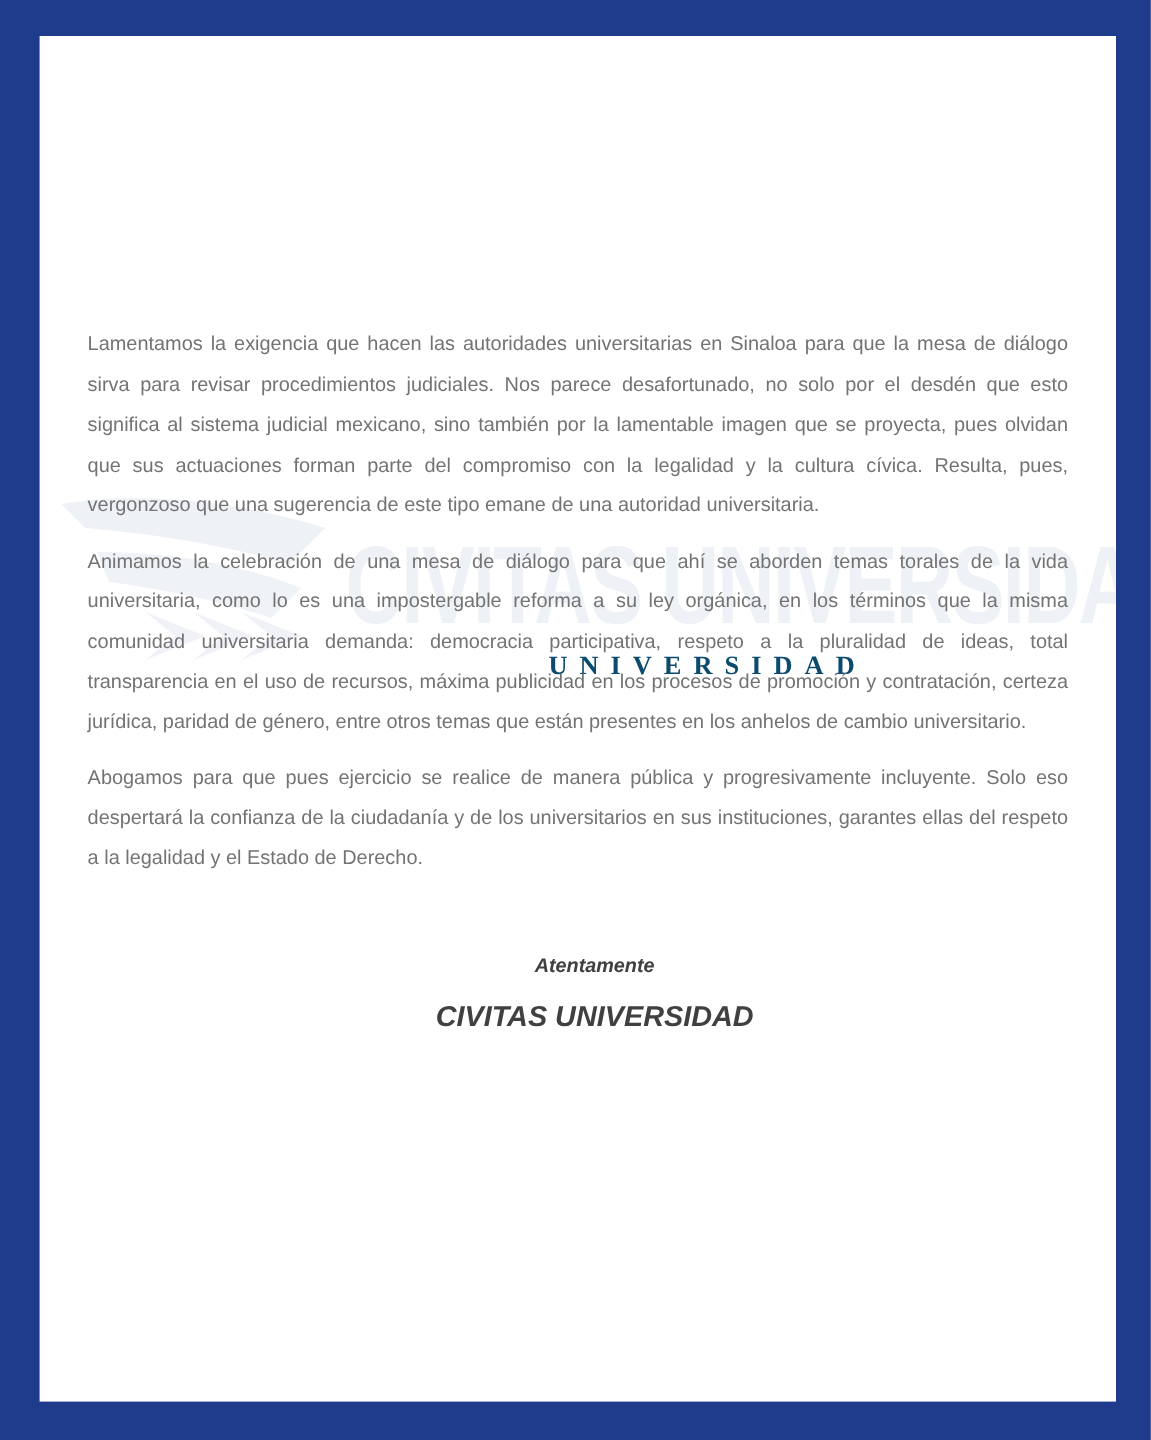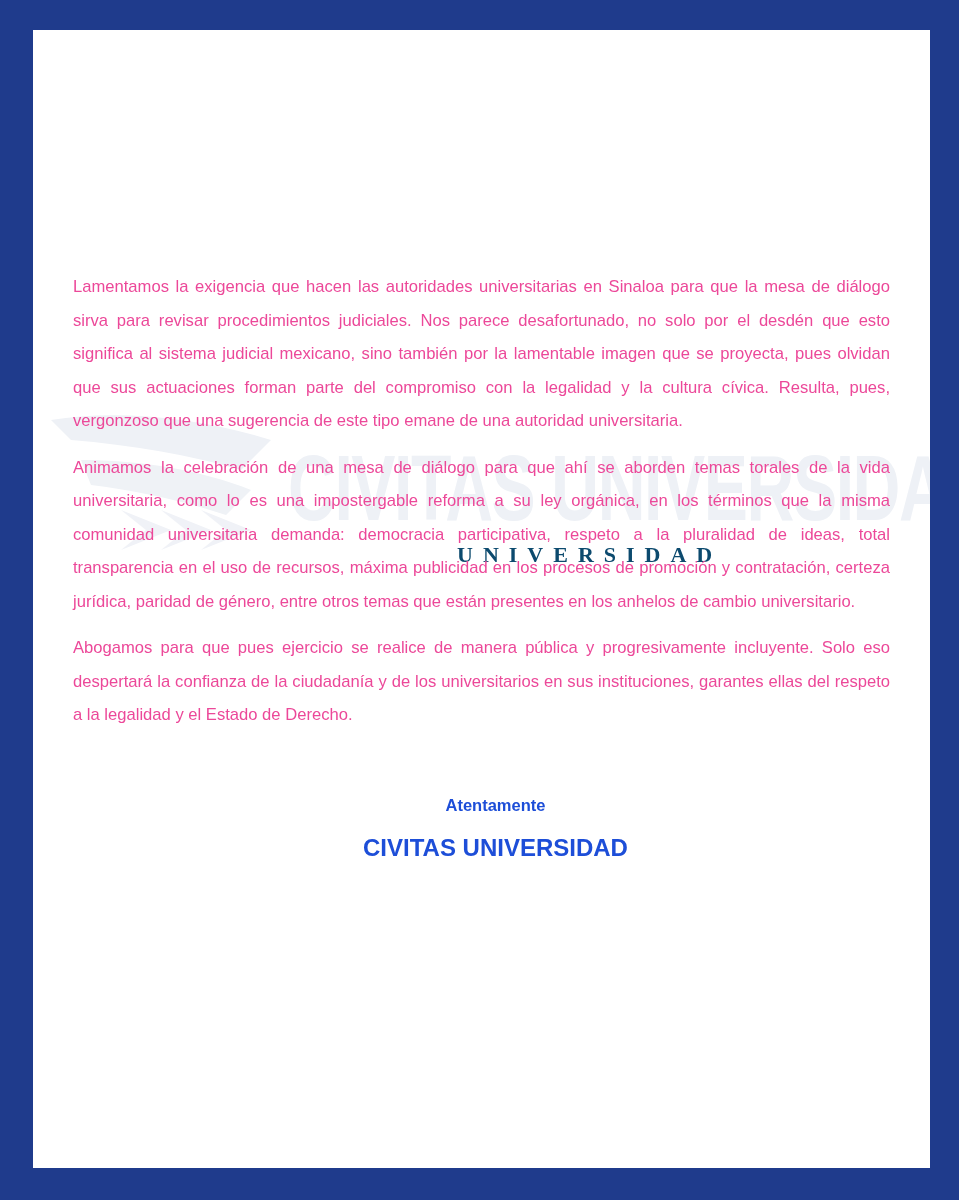--- a/index.html
+++ b/index.html
@@ -43,32 +43,33 @@
     font-family: Liberation Serif, serif;
   }
   .wm-bird {
     position: absolute;
     left: 18px; top: 370px;
   }
   .body-text {
     position: absolute;
     left: 40px; top: 240px;
     width: 817px;
-    color: #ec4899;
+    color: #737373;
     font-size: 16.6px;
     line-height: 33.5px;
     text-align: justify;
   }
   .body-text p { margin: 0 0 13px 0; }
   .signoff {
     position: absolute;
     left: 0; width: 925px;
     text-align: center;
-    color: #1d4ed8;
+    color: #404040;
     font-weight: bold;
+    font-style: italic;
   }
   .signoff.closing { top: 766px; font-size: 16.5px; }
   .signoff.org { top: 804px; font-size: 24px; }
 </style>
 </head>
 <body>
 
 <div class="card">
 
   <div class="watermark">

